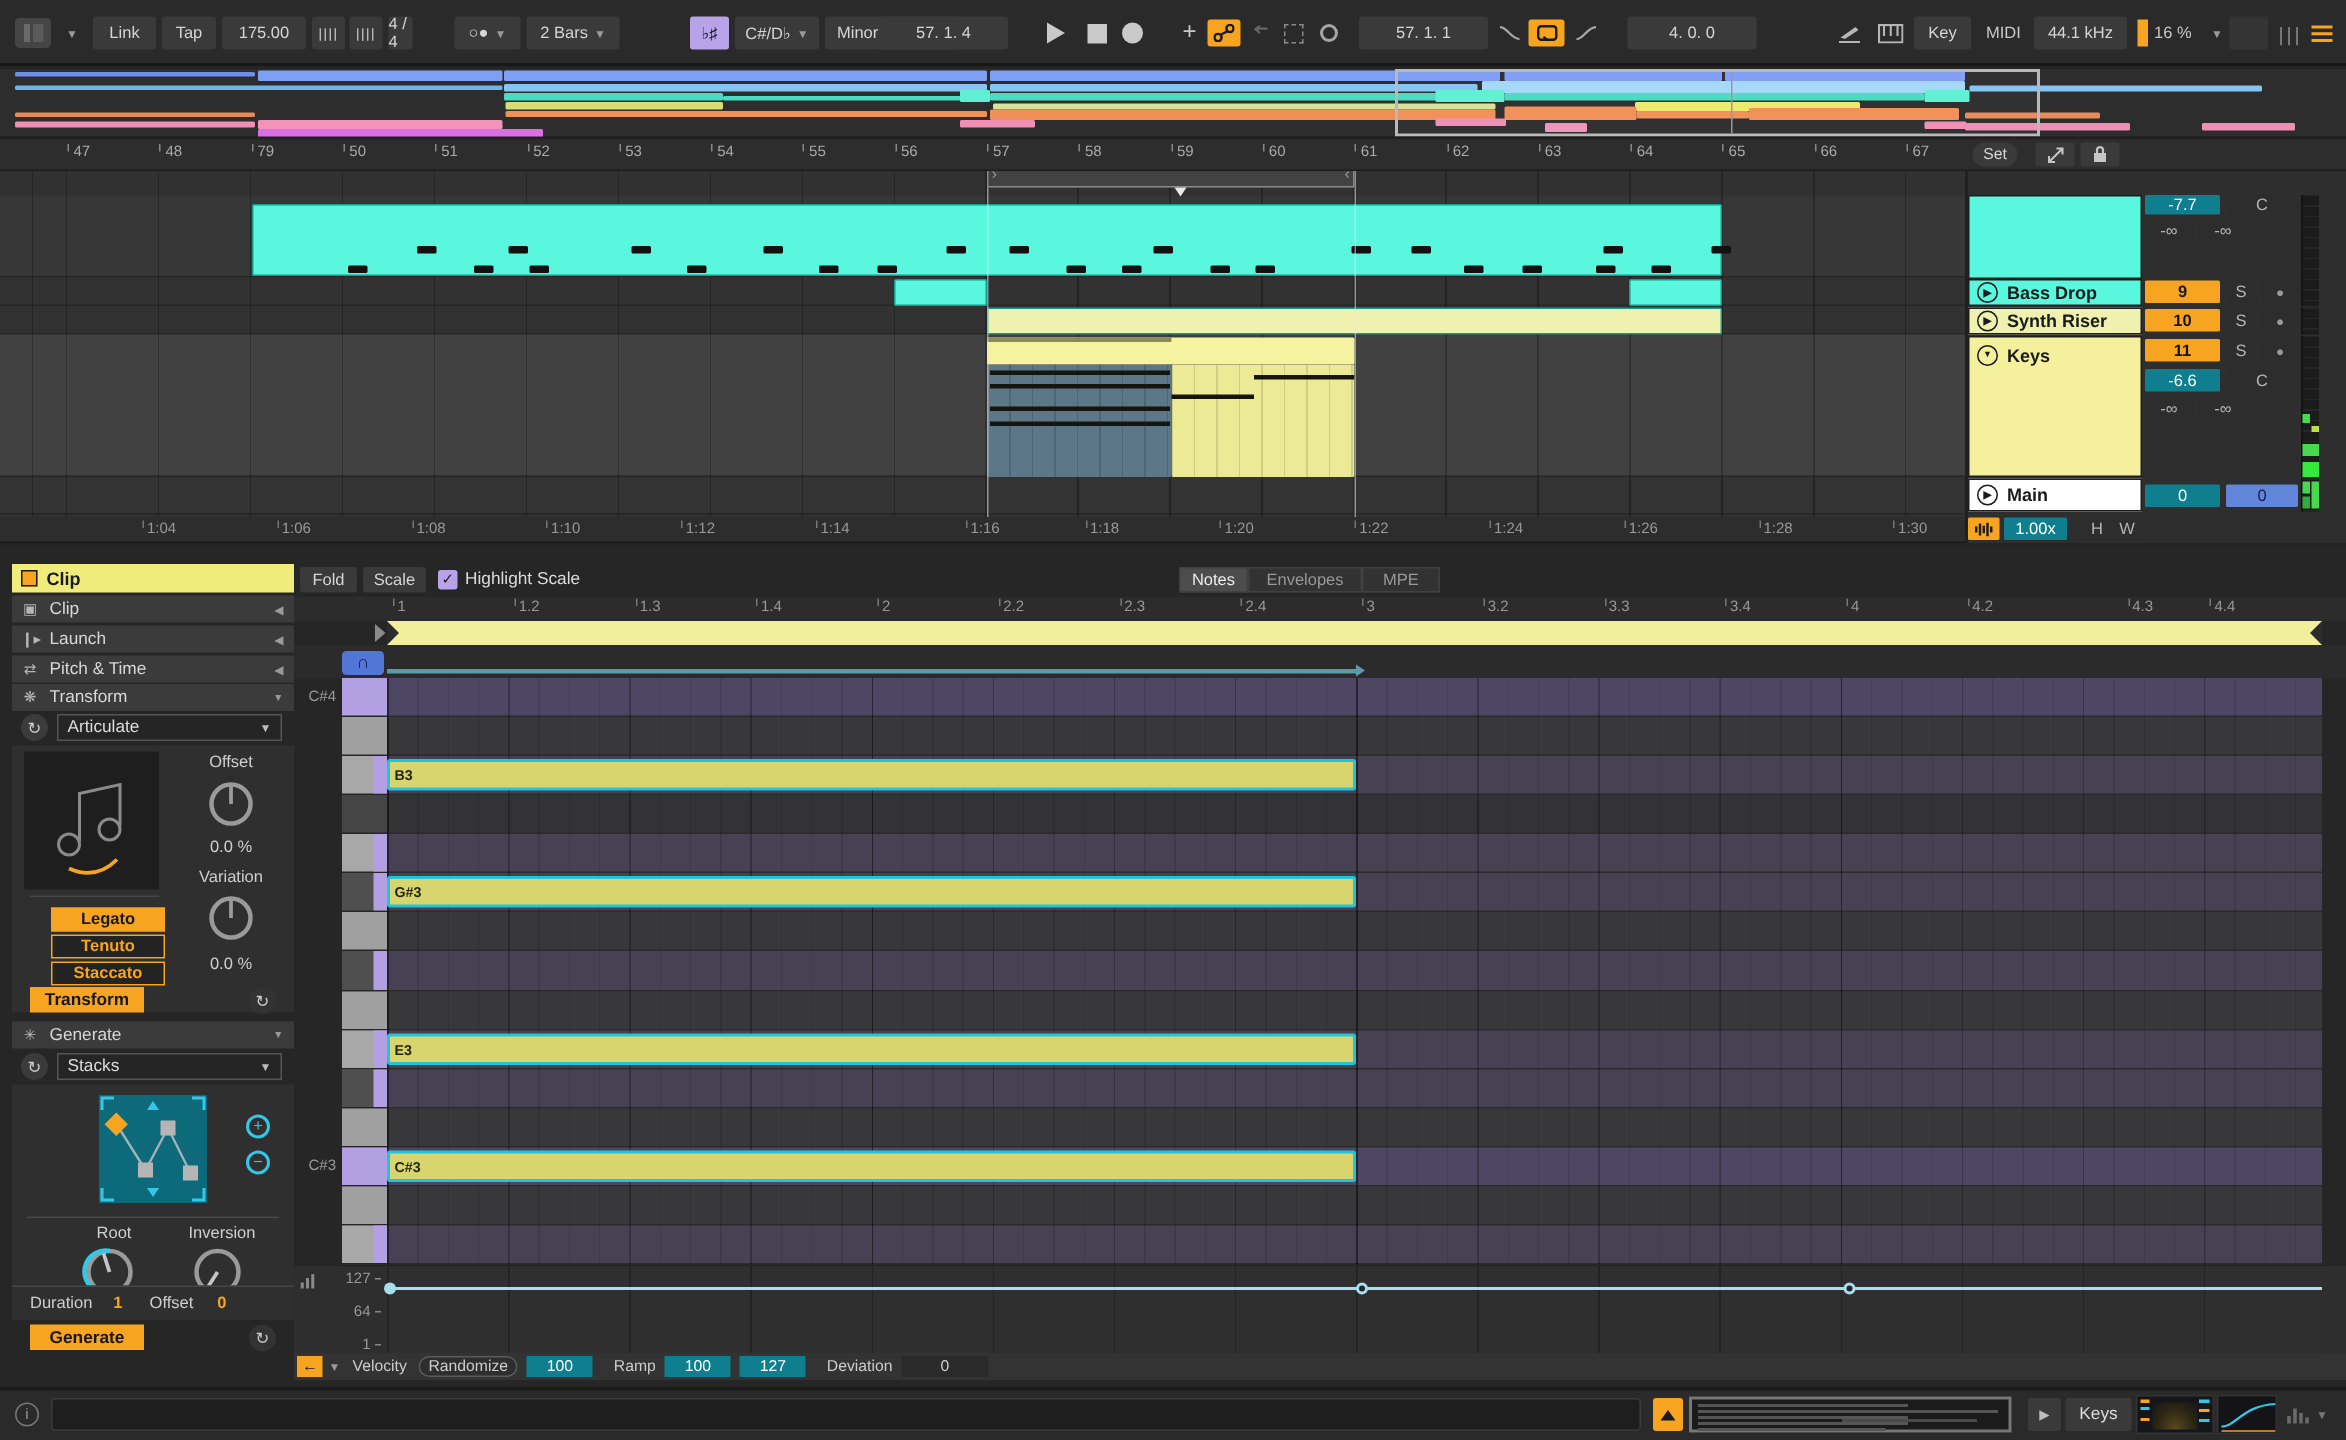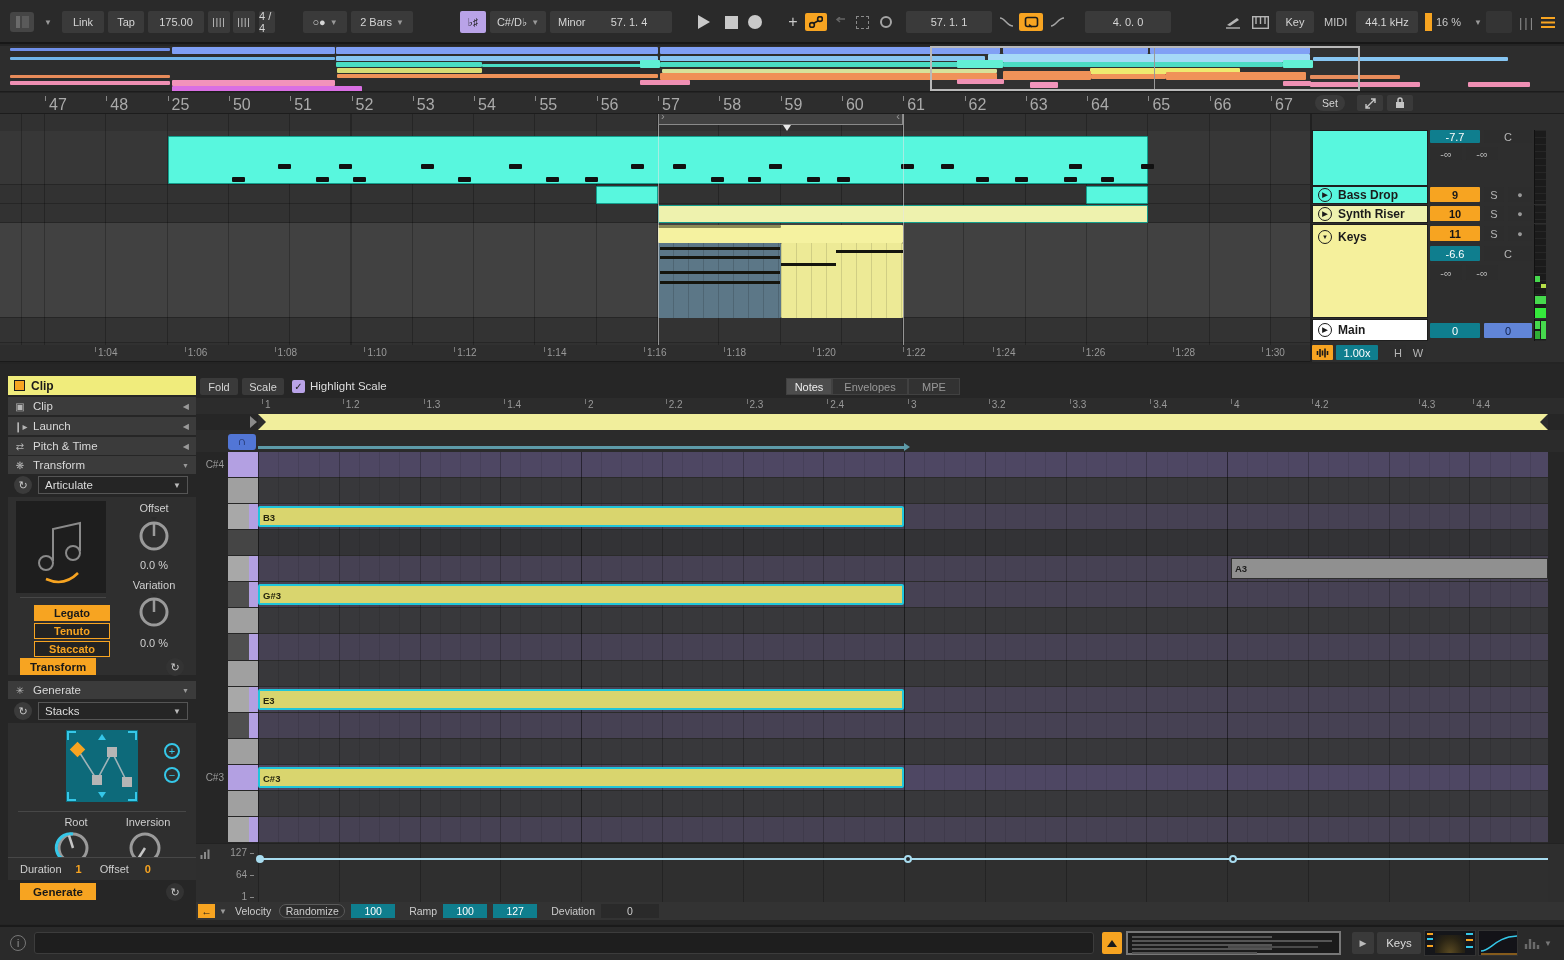--- a/index.html
+++ b/index.html
@@ -15,21 +15,21 @@
   .tlabel { position:absolute; top:11px; height:22px; display:flex; align-items:center; color:#c8c8c8; font-size:11px; }
   .caret { font-size:8px; color:#999; margin-left:4px; }
   .ticon { position:absolute; top:13px; height:18px; display:flex; align-items:center; justify-content:center; color:#b5b5b5; }
   .orangebox { background:#f7a421 !important; color:#1a1a1a !important; }
   .purplebox { background:#b9a3e8 !important; color:#1a1a1a !important; }
 
   
   #overview { position:absolute; left:0; top:46px; width:1564px; height:46px; background:#2d2d2d; border-bottom:1px solid #1c1c1c; overflow:hidden; }
   #view-rect { position:absolute; border:2px solid #b9b9b9; background:rgba(255,255,255,0.02); }
   #bar-ruler { position:absolute; left:0; top:93px; width:1564px; height:21px; background:#2d2d2d; border-bottom:1px solid #1c1c1c; overflow:hidden; }
-  .bar-num { position:absolute; top:3px; color:#aaa; font-size:16px; }
+  .bar-num { position:absolute; top:3px; color:#aaa; font-size:10px; }
   .bar-num::before { content:""; display:inline-block; width:1px; height:5px; background:#888; margin-right:3px; vertical-align:top; }
 
   
   #arrange { position:absolute; left:0; top:114px; width:1310px; height:231px; background:#313131; overflow:hidden; }
   #arr-grid { position:absolute; left:0; top:0; width:1310px; height:231px;
     background-image:repeating-linear-gradient(90deg, rgba(0,0,0,0.25) 0 1px, transparent 1px 61.3px);
     background-position:44px 0; }
   .lane { position:absolute; left:0; width:1310px; }
   .clip { position:absolute; border-radius:1px; }
   .dash { position:absolute; width:13px; height:5px; background:#111; border-radius:1px; }
@@ -285,21 +285,21 @@
         </svg>
     </div>
     <div class="tbox" style="position:absolute; left:1387px; top:2px; width:26px; height:16px;">
       <svg width="10" height="12" viewBox="0 0 10 12">
           <rect x="1" y="5" width="8" height="6" fill="#c5c5c5"></rect>
           <path d="M3 5 V3 a2 2 0 0 1 4 0 V5" stroke="#c5c5c5" stroke-width="1.5" fill="none"></path>
         </svg>
     </div>
   <div class="bar-num" style="left: 45px;">47</div>
       <div class="bar-num" style="left: 106.3px;">48</div>
-      <div class="bar-num" style="left: 167.6px;">25</div>
+      <div class="bar-num" style="left: 167.6px;">79</div>
       <div class="bar-num" style="left: 228.9px;">50</div>
       <div class="bar-num" style="left: 290.2px;">51</div>
       <div class="bar-num" style="left: 351.5px;">52</div>
       <div class="bar-num" style="left: 412.8px;">53</div>
       <div class="bar-num" style="left: 474.1px;">54</div>
       <div class="bar-num" style="left: 535.4px;">55</div>
       <div class="bar-num" style="left: 596.7px;">56</div>
       <div class="bar-num" style="left: 658px;">57</div>
       <div class="bar-num" style="left: 719.3px;">58</div>
       <div class="bar-num" style="left: 780.6px;">59</div>
@@ -664,21 +664,20 @@
         <div class="pkey" style="top: 312.84px; height: 26.07px; background: rgb(179, 160, 226);"></div>
         <div class="glabel" style="top: 319.84px;">C#3</div>
         <div class="prow-bg" style="top: 338.91px; height: 26.07px; background: rgb(56, 56, 59);"></div>
         <div class="pkey" style="top: 338.91px; height: 26.07px; background: rgb(160, 160, 160);"></div>
         <div class="prow-bg" style="top: 364.98px; height: 26.07px; background: rgb(70, 65, 83);"></div>
         <div class="pkey" style="top: 364.98px; height: 26.07px; background: rgb(168, 168, 168);">
           <div class="strip"></div>
         </div>
         <div id="grid-overlay"></div>
         <div class="note sel" style="left: 62px; top: 54.14px; width: 646px; height: 21.07px;">B3</div>
-        <div class="note gray" style="left: 1035px; top: 106.28px; width: 317px; height: 21.07px;">A3</div>
         <div class="note sel" style="left: 62px; top: 132.35px; width: 646px; height: 21.07px;">G#3</div>
         <div class="note sel" style="left: 62px; top: 236.63px; width: 646px; height: 21.07px;">E3</div>
         <div class="note sel" style="left: 62px; top: 314.84px; width: 646px; height: 21.07px;">C#3</div>
       </div>
     <div id="vel-lane">
       <div class="abs" style="left:4px; top:4px;">
         <svg width="12" height="12" viewBox="0 0 12 12">
             <path d="M1.5 11 V7 M5 11 V4 M8.5 11 V1.5" stroke="#8a8a8a" stroke-width="2"></path>
           </svg>
       </div>

